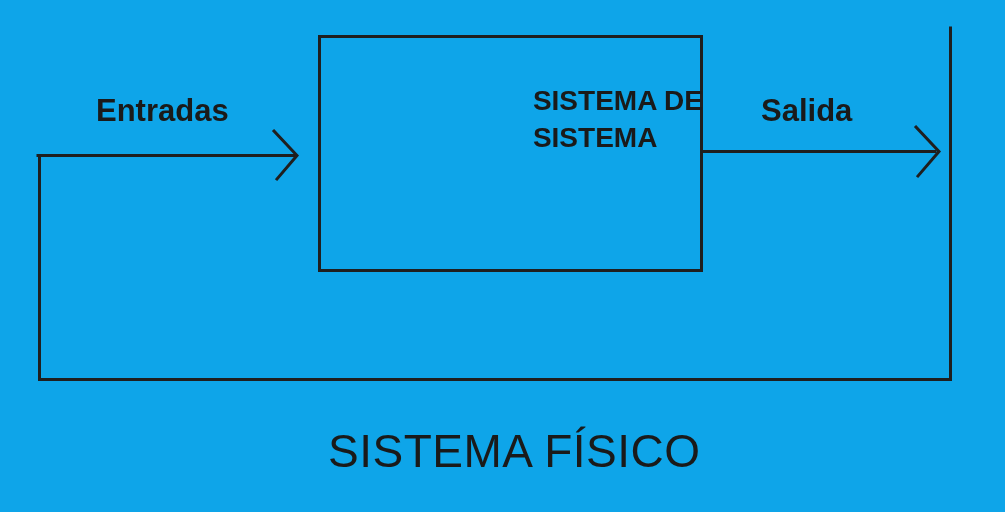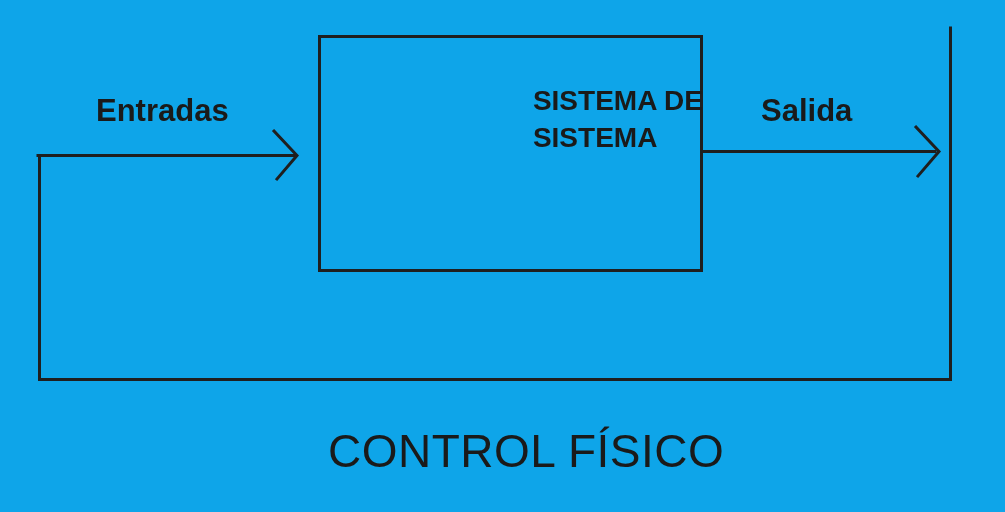--- a/index.html
+++ b/index.html
@@ -86,15 +86,15 @@
 
   <div class="label salida">Salida</div>
 
   <div class="box-label-wrap">
     <div class="box-label">
       <span>SISTEMA DE</span>
       <span>SISTEMA</span>
     </div>
   </div>
 
-  <div class="entorno">CONTROL FÍSICO</div>
+  <div class="entorno">SISTEMA FÍSICO</div>
 
 </div>
 
 </body></html>

